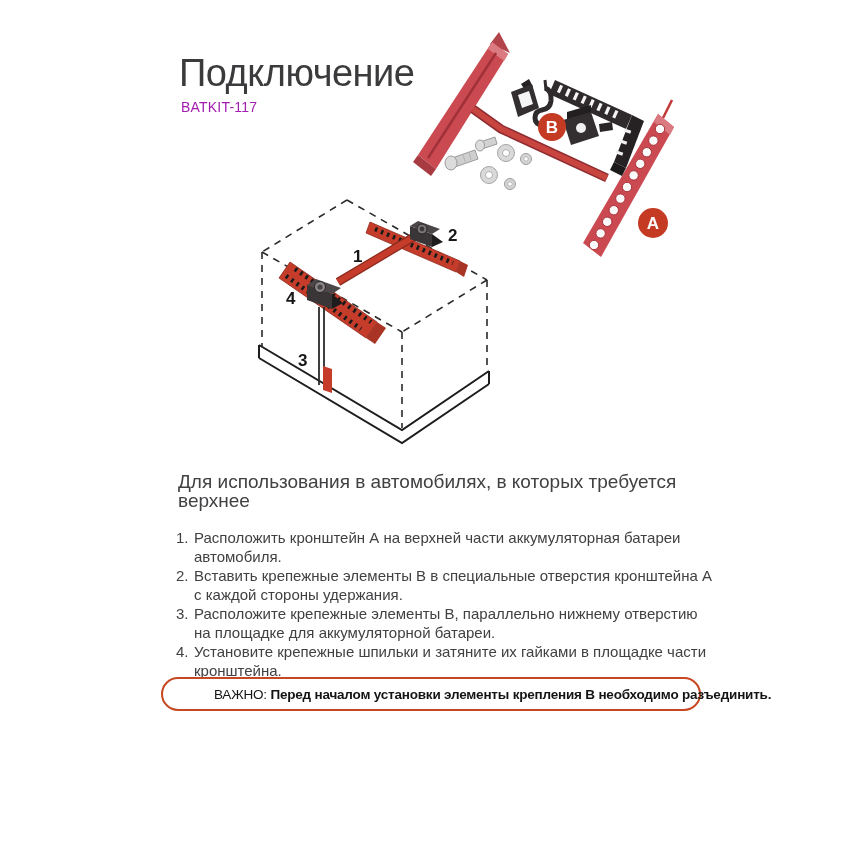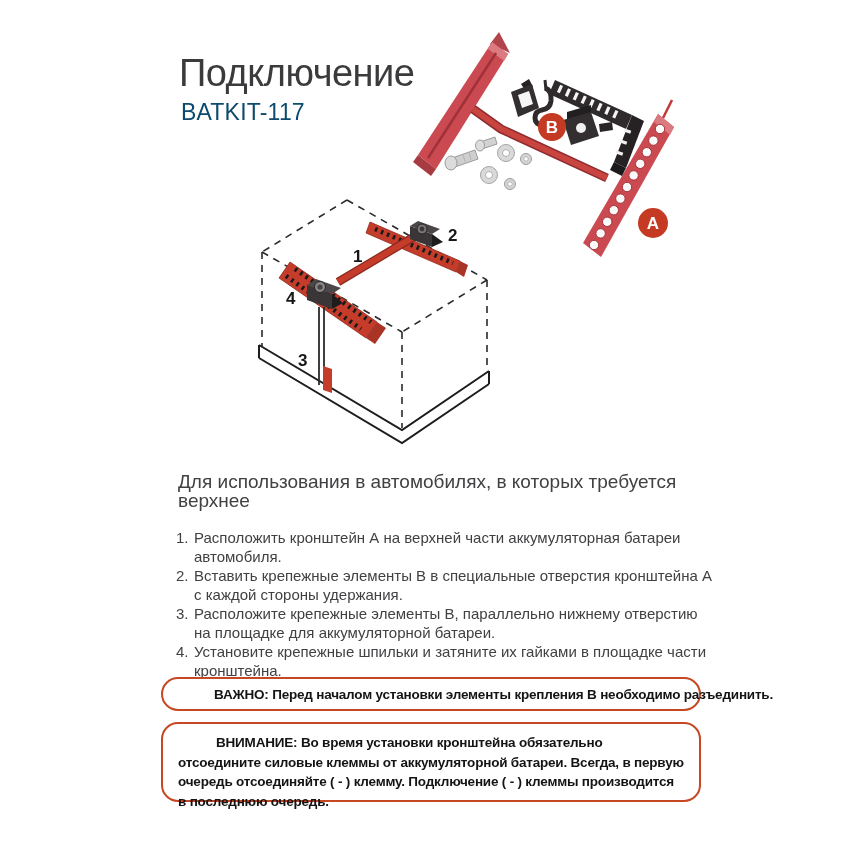--- a/index.html
+++ b/index.html
@@ -8,21 +8,21 @@
     font-family:"Liberation Sans", sans-serif;color:#414043;
     position:relative;
   }
   .sheet{position:absolute;inset:0;background:#fff;}
   .page-title{
     position:absolute;left:179px;top:52px;
     font-size:38px;font-weight:300;letter-spacing:-0.5px;color:#3b3b3d;
   }
   .model-number{
     position:absolute;left:181px;top:99px;
-    font-size:23px;font-weight:400;color:#0c4a6e;letter-spacing:0.2px;
+    font-size:14px;font-weight:400;color:#a21caf;letter-spacing:0.2px;
   }
   .parts-photo{position:absolute;left:395px;top:28px;width:300px;height:250px;}
   .assembly-diagram{position:absolute;left:235px;top:185px;width:290px;height:290px;}
   .intro{
     position:absolute;left:178px;top:472px;width:530px;
     font-size:19px;line-height:19px;color:#414043;
   }
   .steps{
     position:absolute;left:176px;top:528px;width:537px;
     font-size:15px;line-height:19px;color:#414043;
@@ -36,21 +36,21 @@
     font-weight:700;color:#141414;letter-spacing:-0.2px;
   }
   .important-box{
     top:677px;height:34px;font-size:13.5px;
     display:flex;align-items:center;padding:0 13px;white-space:nowrap;
   }
   .attention-box{
     top:722px;height:80px;font-size:13.5px;line-height:19.5px;
     padding:9px 15px;
   }
-  .warn-box b{font-weight:700;padding-left:38px;}
+  .warn-box b{font-weight:400;padding-left:38px;}
   svg text.badge-letter{font-weight:700;font-size:17px;fill:#ffffff;}
   svg text.part-label{font-weight:700;font-size:17px;fill:#161616;}
 </style>
 </head>
 <body>
 
 <div class="sheet">
 
   <div class="page-title">Подключение</div>
   <div class="model-number">BATKIT-117</div>
@@ -251,18 +251,14 @@
     </div>
   </div>
 
   <div class="warn-box important-box">
     <span>
       <b>ВАЖНО:</b>
       <span>Перед началом установки элементы крепления В необходимо разъединить.</span>
     </span>
   </div>
 
-  <div class="warn-box attention-box">
-    <b>ВНИМАНИЕ:</b>
-    <span>Во время установки кронштейна обязательно отсоедините силовые клеммы от аккумуляторной батареи.  Всегда, в первую очередь отсоединяйте  ( - ) клемму. Подключение ( - ) клеммы производится в последнюю очередь.</span>
-  </div>
 
 </div>
 
 </body></html>

